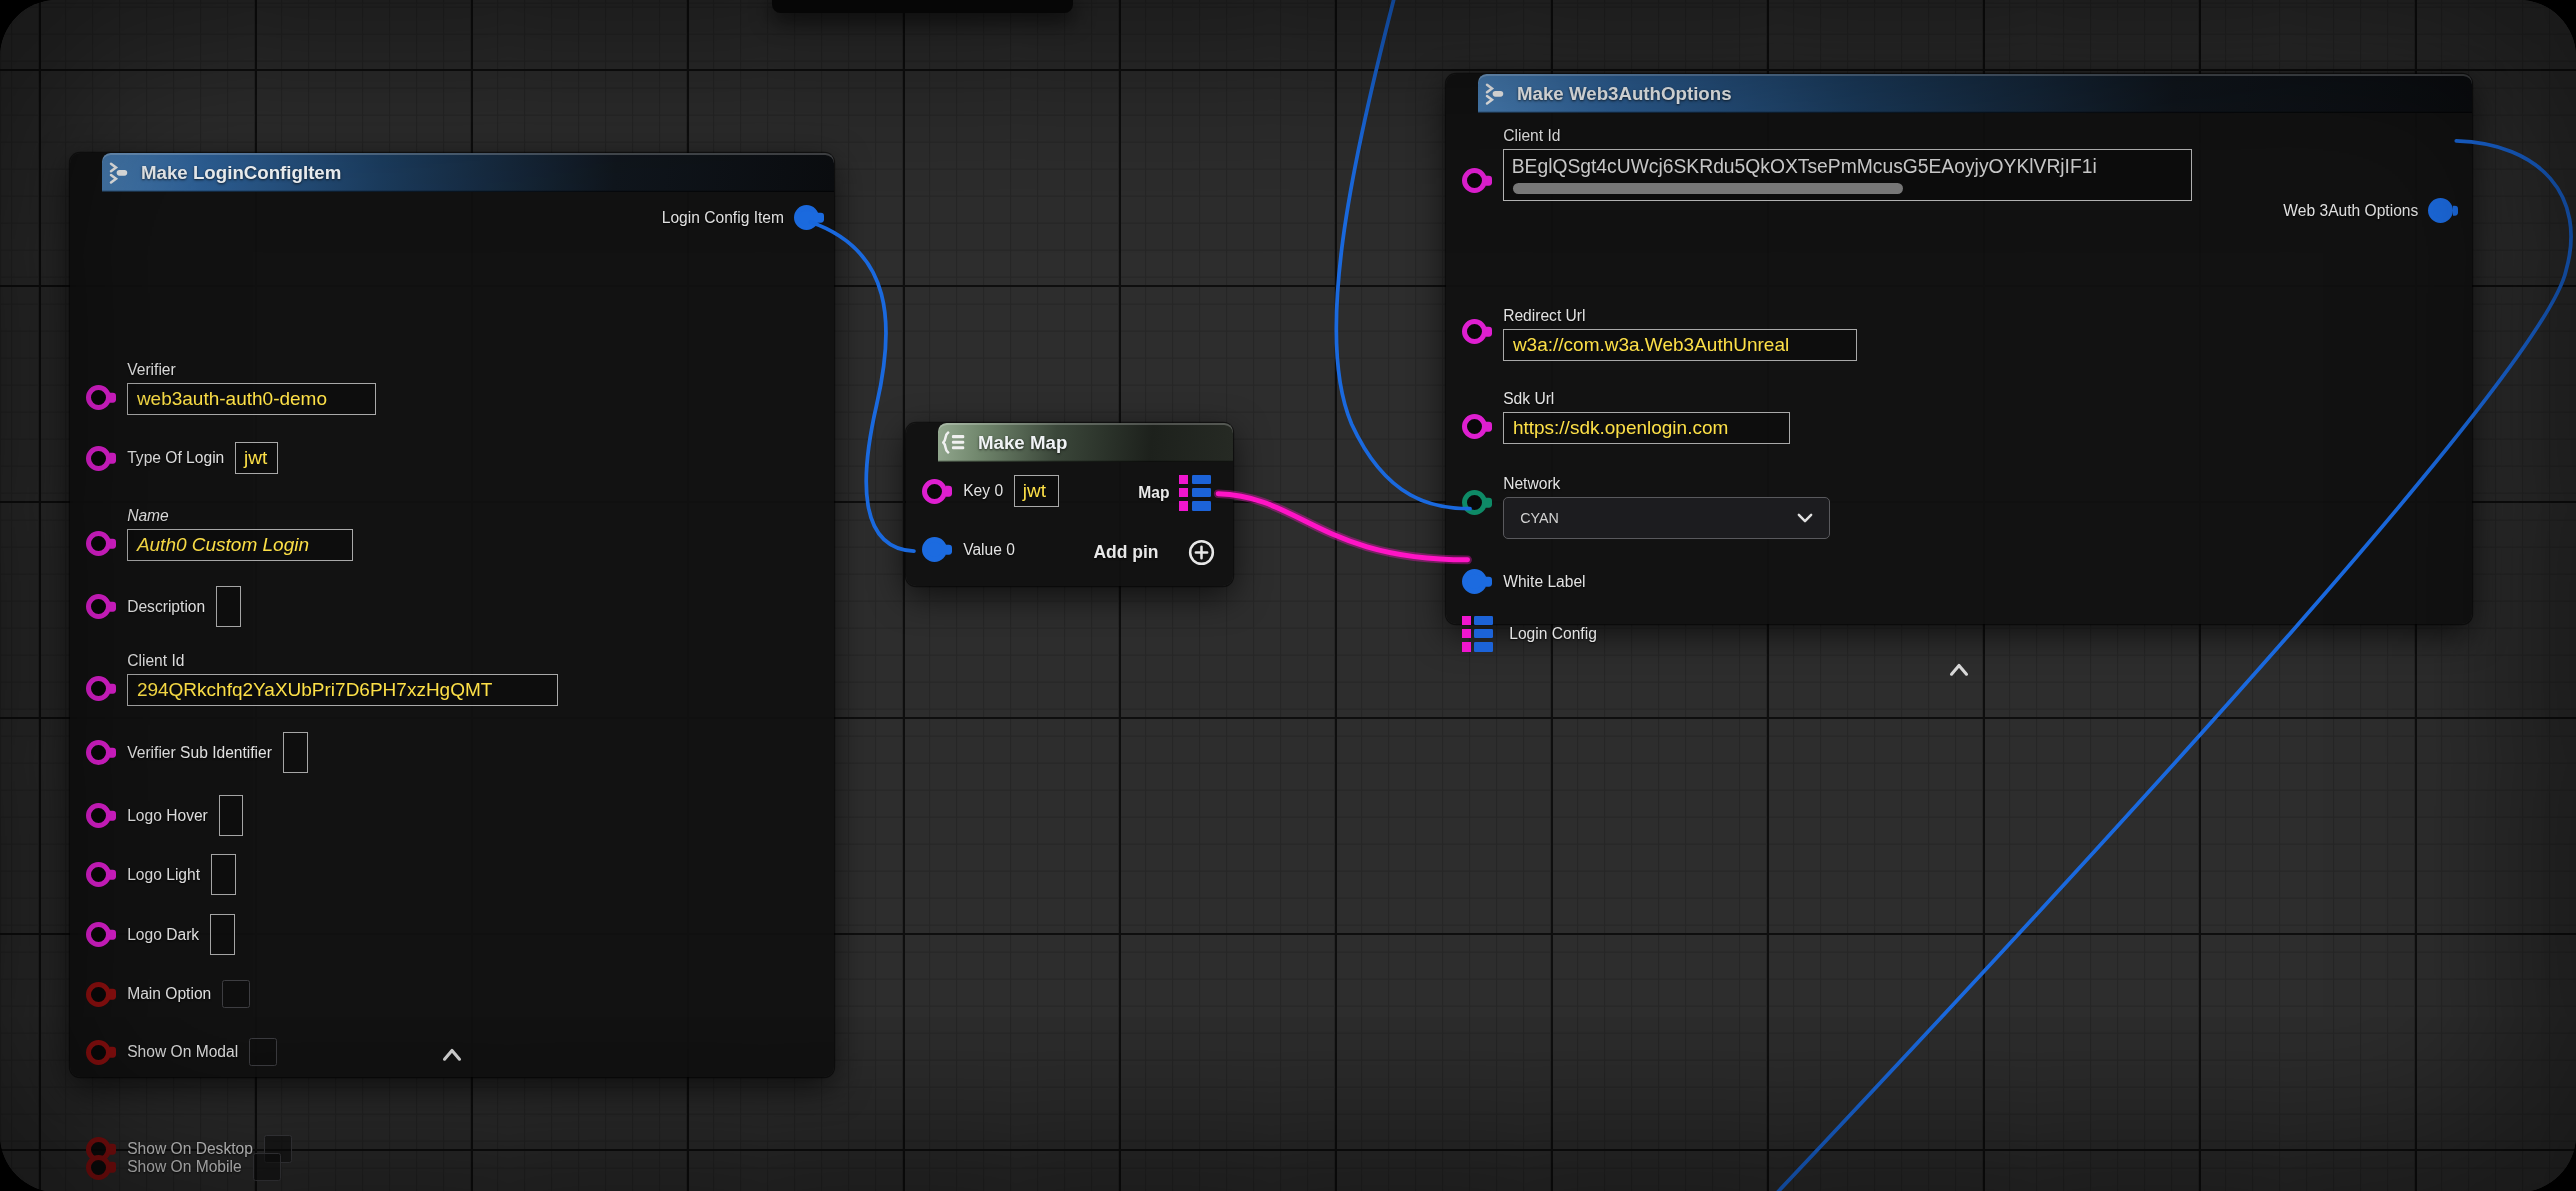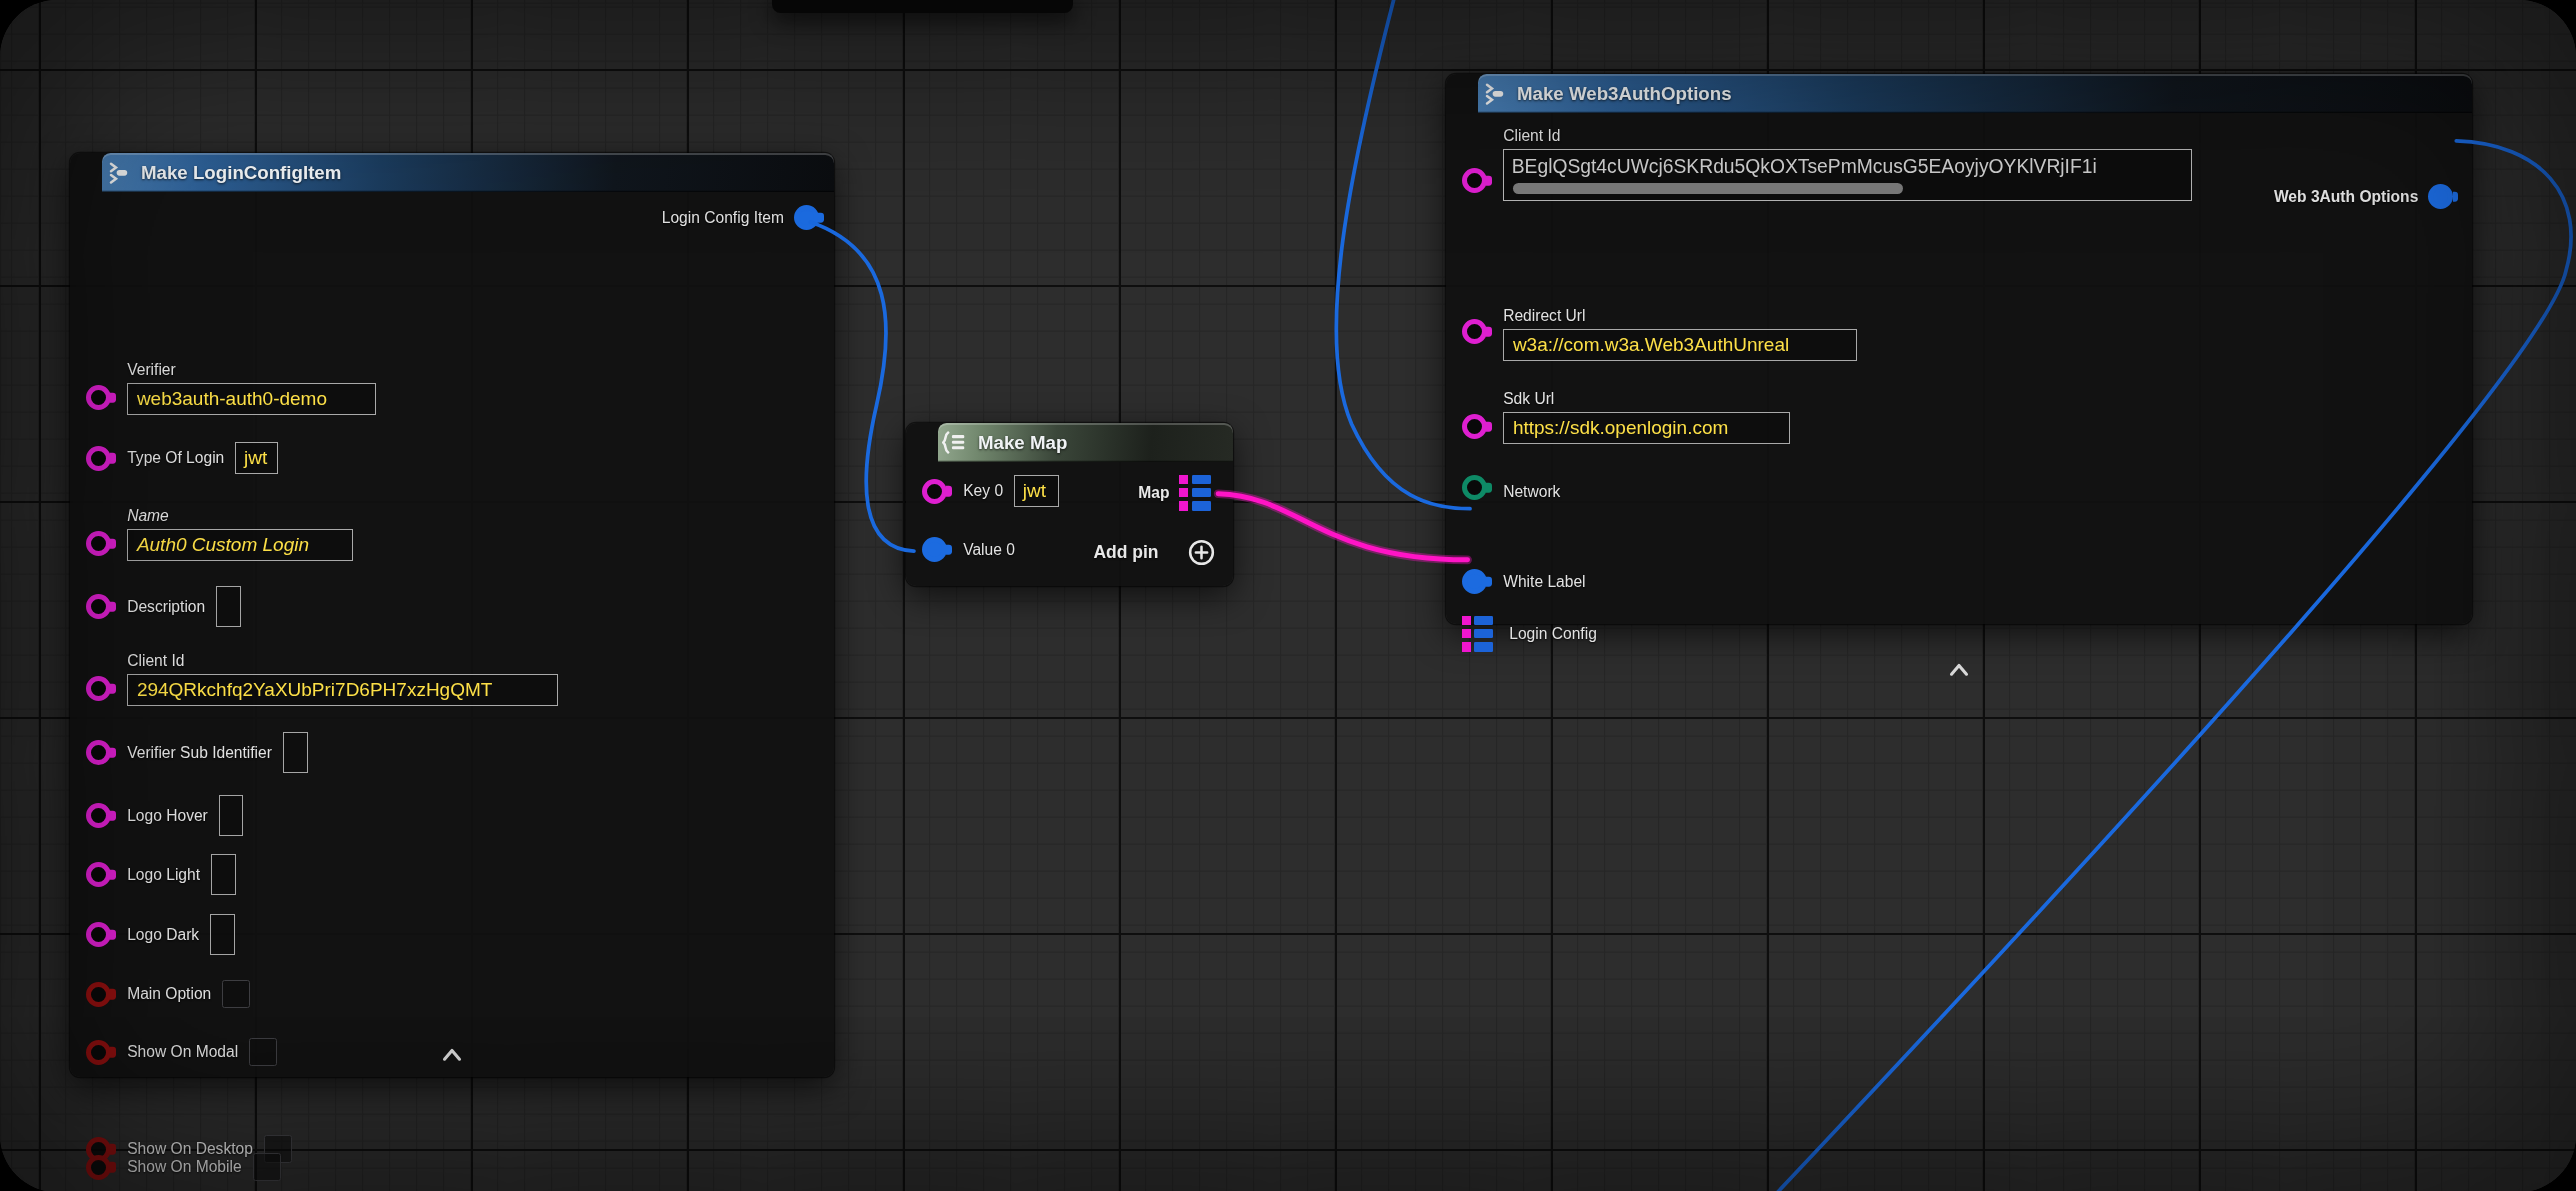--- a/index.html
+++ b/index.html
@@ -263,21 +263,21 @@
             <g stroke="#f2f2f2" stroke-width="4" fill="none" stroke-linecap="round">
               <path d="M8 6 l8 6 -8 6"></path>
               <path d="M8 24 l8 6 -8 6"></path>
             </g>
             <rect x="17" y="16" width="17" height="9" rx="4.5" fill="#f2f2f2"></rect>
           </svg>
       </span>
       <span class="ntitle">Make Web3AuthOptions</span>
     </div>
 
-    <div class="row-out" style="top:110px; right:13.7px;font-weight:bold;">
+    <div class="row-out" style="top:124px; right:13.7px;">
       <span class="plabel">Web 3Auth Options</span>
       <span class="pin pin-struct filled"></span>
     </div>
 
     <div class="row" style="top:53px; align-items:flex-start;">
       <span class="pin pin-string" style="margin-top:41px;"></span>
       <span class="stack">
         <span class="plabel">Client Id</span>
         <span class="bigbox">
           <span class="btext">BEglQSgt4cUWcj6SKRdu5QkOXTsePmMcusG5EAoyjyOYKlVRjIF1i</span>
@@ -299,20 +299,26 @@
       <span class="stack">
         <span class="plabel">Sdk Url</span>
         <span class="ibox" style="width:267px;">https://sdk.openlogin.com</span>
       </span>
     </div>
 
     <div class="row" style="top:401px; align-items:center;">
       <span class="pin pin-enum" style="margin-bottom:8.7px;"></span>
       <span class="stack">
         <span class="plabel">Network</span>
+        <span class="dd">
+          <span class="dtext">CYAN</span>
+          <svg width="16" height="10" viewBox="0 0 26 16">
+              <polyline points="3,3 13,13 23,3" fill="none" stroke="#e0e0e0" stroke-width="4" stroke-linecap="round" stroke-linejoin="round"></polyline>
+            </svg>
+        </span>
       </span>
     </div>
 
     <div class="row" style="top:495px;">
       <span class="pin pin-struct filled"></span>
       <span class="plabel">White Label</span>
     </div>
 
     <div class="row" style="top:542px;">
       <span class="pin-map">

